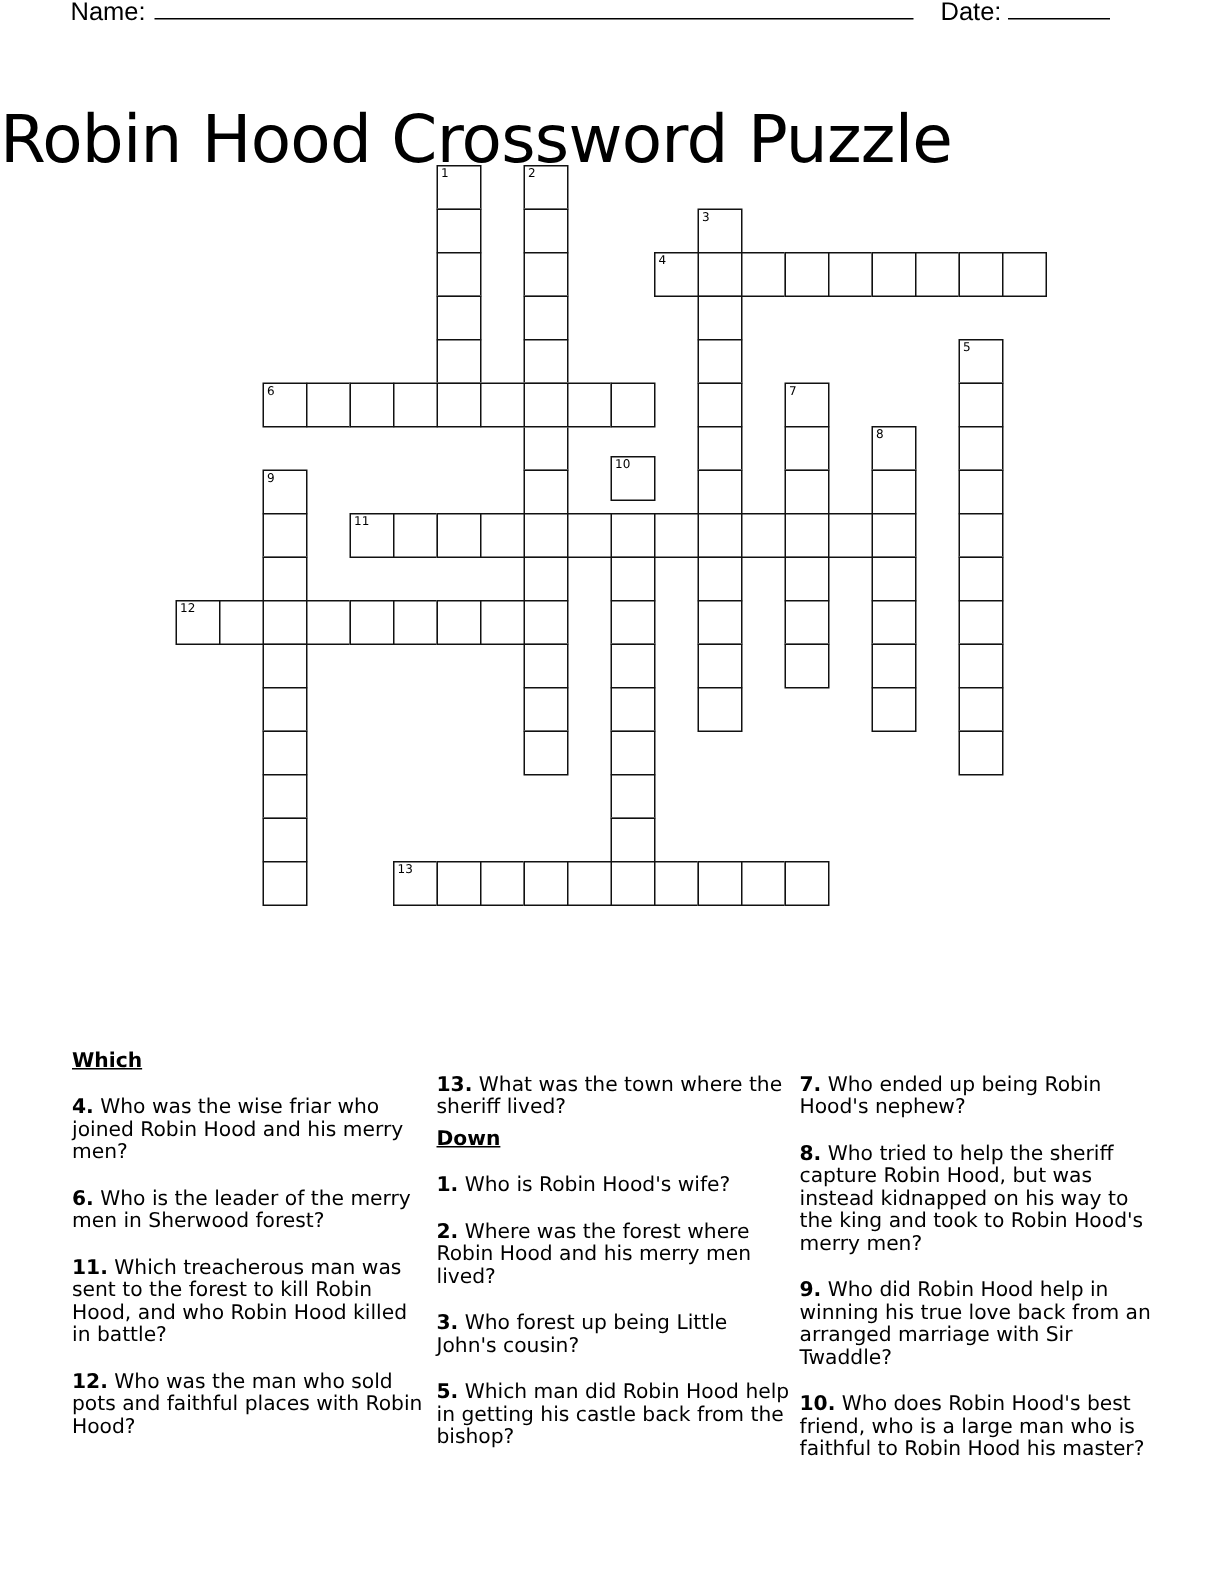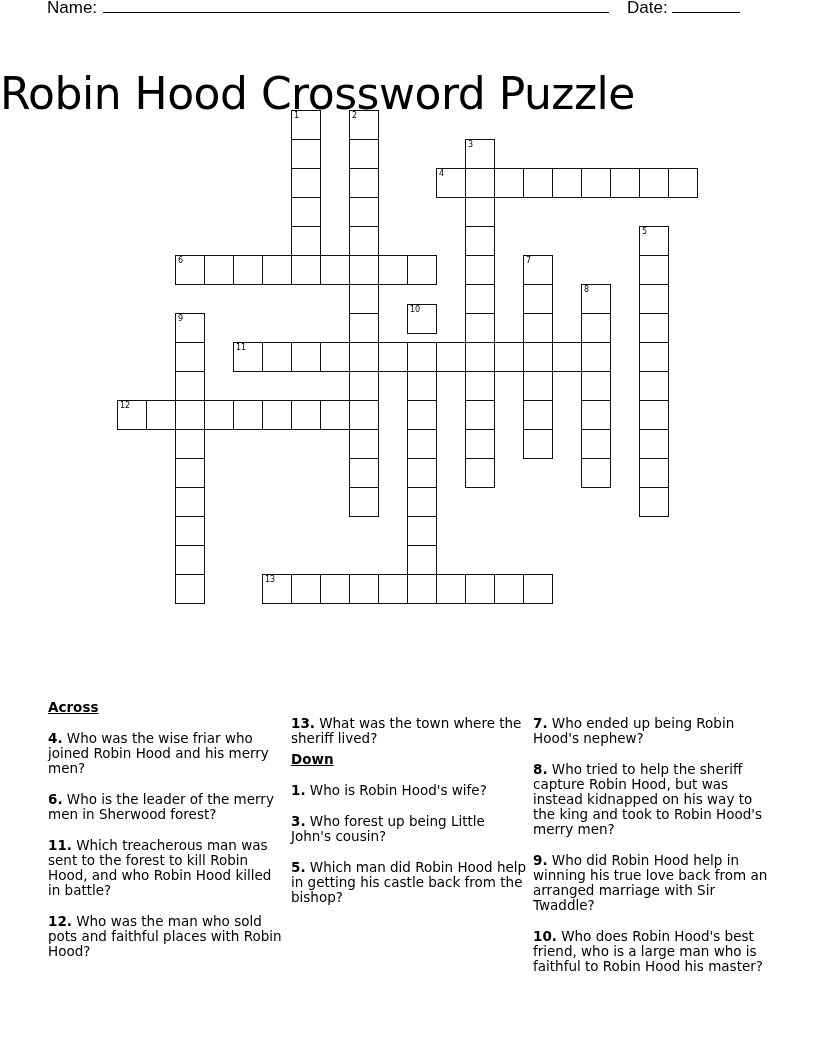--- a/index.html
+++ b/index.html
@@ -189,30 +189,31 @@
     <div class="cell" style="left: 349px; top: 574px; width: 30px; height: 30px;"></div>
     <div class="cell" style="left: 378px; top: 574px; width: 30px; height: 30px;"></div>
     <div class="cell" style="left: 436px; top: 574px; width: 30px; height: 30px;"></div>
     <div class="cell" style="left: 465px; top: 574px; width: 30px; height: 30px;"></div>
     <div class="cell" style="left: 494px; top: 574px; width: 30px; height: 30px;"></div>
     <div class="cell" style="left: 523px; top: 574px; width: 30px; height: 30px;"></div>
   </div>
 
 <div class="clues">
   <div class="col col1">
-    <div class="section-title">Across</div>
+    <div class="section-title">Which</div>
     <div class="clue"><span class="num">4.</span><span> Who was the wise friar who joined Robin Hood and his merry men?</span></div>
     <div class="clue"><span class="num">6.</span><span> Who is the leader of the merry men in Sherwood forest?</span></div>
     <div class="clue"><span class="num">11.</span><span> Which treacherous man was sent to the forest to kill Robin Hood, and who Robin Hood killed in battle?</span></div>
     <div class="clue"><span class="num">12.</span><span> Who was the man who sold pots and faithful places with Robin Hood?</span></div>
   </div>
   <div class="col col2">
     <div class="clue"><span class="num">13.</span><span> What was the town where the sheriff lived?</span></div>
     <div class="section-title">Down</div>
     <div class="clue"><span class="num">1.</span><span> Who is Robin Hood's wife?</span></div>
+    <div class="clue"><span class="num">2.</span><span> Where was the forest where Robin Hood and his merry men lived?</span></div>
     <div class="clue"><span class="num">3.</span><span> Who forest up being Little John's cousin?</span></div>
     <div class="clue"><span class="num">5.</span><span> Which man did Robin Hood help in getting his castle back from the bishop?</span></div>
   </div>
   <div class="col col3">
     <div class="clue"><span class="num">7.</span><span> Who ended up being Robin Hood's nephew?</span></div>
     <div class="clue"><span class="num">8.</span><span> Who tried to help the sheriff capture Robin Hood, but was instead kidnapped on his way to the king and took to Robin Hood's merry men?</span></div>
     <div class="clue"><span class="num">9.</span><span> Who did Robin Hood help in winning his true love back from an arranged marriage with Sir Twaddle?</span></div>
     <div class="clue"><span class="num">10.</span><span> Who does Robin Hood's best friend, who is a large man who is faithful to Robin Hood his master?</span></div>
   </div>
 </div>

